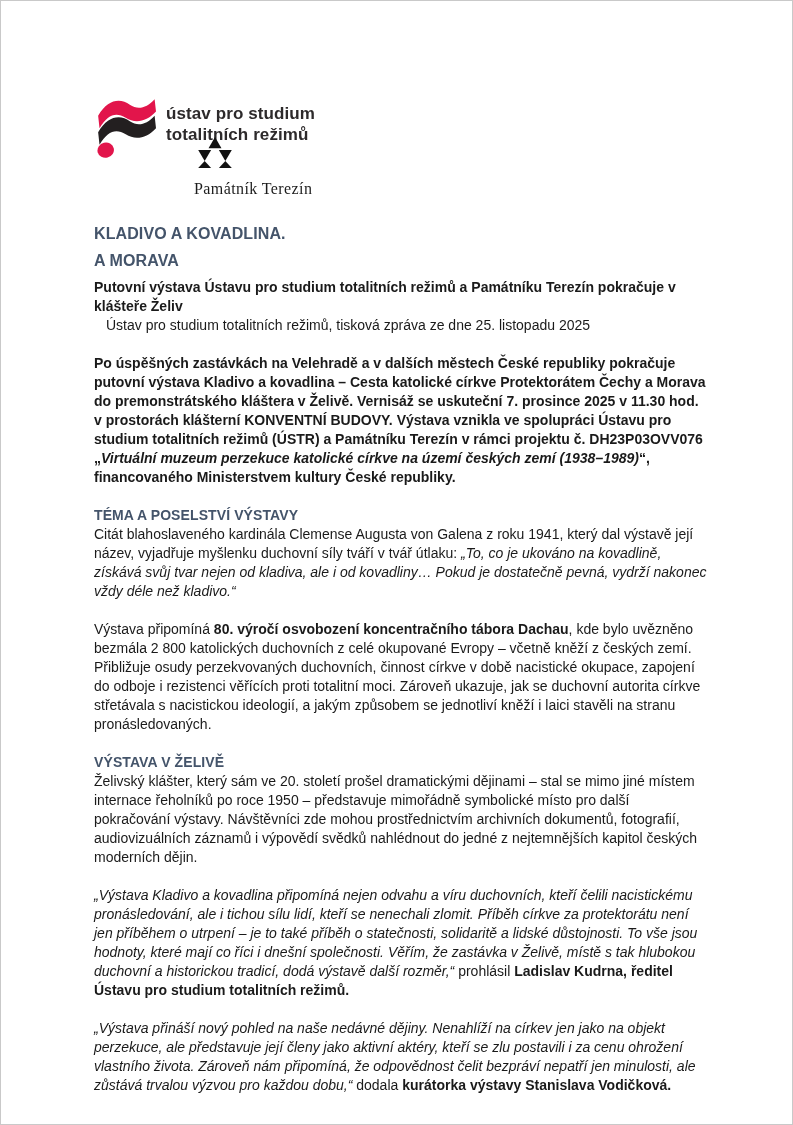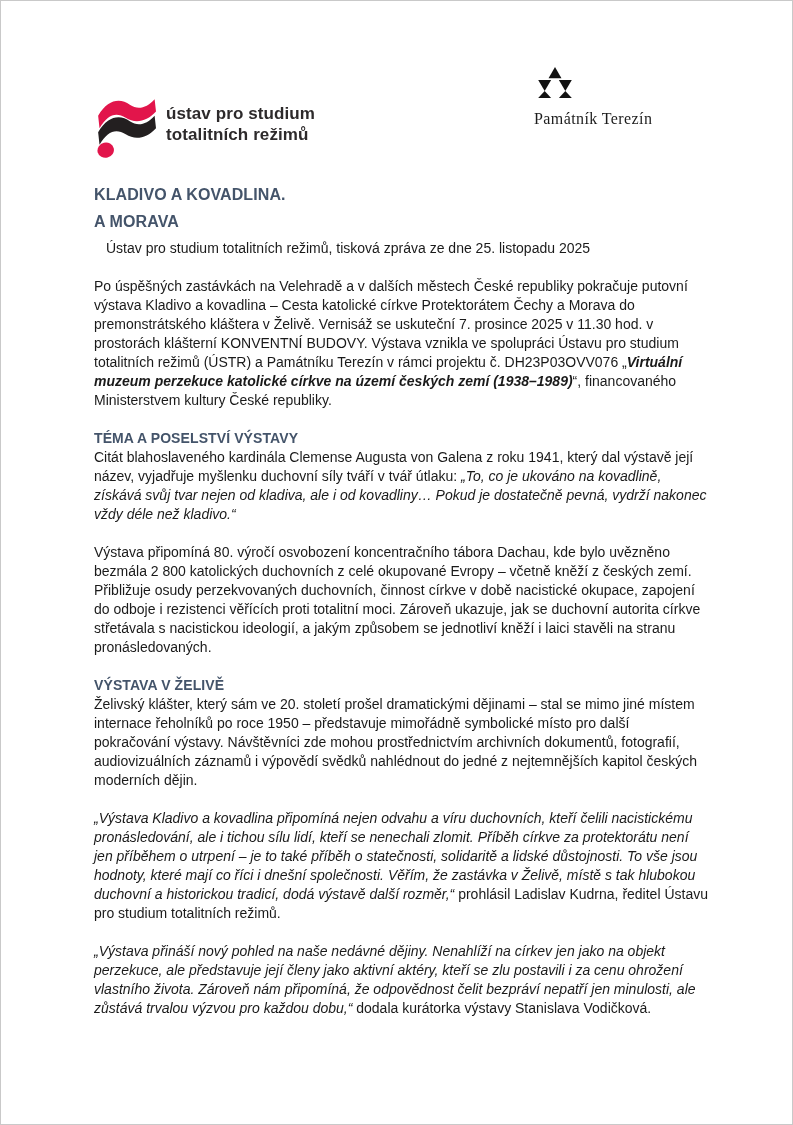--- a/index.html
+++ b/index.html
@@ -10,21 +10,21 @@
     height: 1125px;
     background: #ffffff;
     border: 1px solid #c9c9c9;
     font-family: "Liberation Sans", sans-serif;
     color: #1a1a1a;
     overflow: hidden;
   }
   .content { padding: 0 86px 0 93px; width: 793px; }
 
   
-  .header { display: flex; align-items: flex-start; padding: 88px 0 0 93px; }
+  .header { display: flex; align-items: flex-start; padding: 88px 0 0 93px; flex-direction: column; }
   .ustr-logo { display: flex; align-items: flex-start; width: 340px; }
   .ustr-mark { width: 62px; height: 70px; flex: 0 0 auto; }
   .ustr-text {
     margin: 14px 0 0 10px;
     font-size: 17px; font-weight: bold; line-height: 21px;
     color: #2d2a2b; letter-spacing: 0.1px;
   }
   .terezin-logo { margin-left: 100px; display: flex; flex-direction: column; }
   .terezin-mark { width: 38px; height: 31px; margin: -22px 0 0 2px; }
   .terezin-label {
@@ -41,21 +41,21 @@
   }
   .subtitle { font-size: 14px; font-weight: bold; line-height: 19px; margin: 4px 0 0 0; max-width: 614px; }
   .dateline { font-size: 14px; line-height: 19px; margin: 0 0 19px 12px; max-width: 614px; }
 
   
   p { font-size: 14px; line-height: 19px; margin: 0 0 19px 0; max-width: 614px; }
   h2 {
     font-size: 14px; line-height: 19px; margin: 0; padding: 0;
     color: #44546a; font-weight: bold; letter-spacing: 0.1px;
   }
-  .b  { font-weight: normal; }
+  .b  { font-weight: bold; }
   .i  { font-style: italic; }
   .bi { font-weight: bold; font-style: italic; }
 </style>
 </head>
 <body>
 
 <div class="page">
 
   <div class="header">
 
@@ -84,20 +84,21 @@
 
   </div>
 
   <div class="content">
 
     <div class="title">
       <div>KLADIVO A KOVADLINA.</div>
       <div>A MORAVA</div>
     </div>
 
+    <div class="subtitle">Putovní výstava Ústavu pro studium totalitních režimů a Památníku Terezín pokračuje v klášteře Želiv</div>
     <div class="dateline">Ústav pro studium totalitních režimů, tisková zpráva ze dne 25. listopadu 2025</div>
 
     <p><span class="b">Po úspěšných zastávkách na Velehradě a v dalších městech České republiky pokračuje putovní výstava Kladivo a kovadlina – Cesta katolické církve Protektorátem Čechy a Morava do premonstrátského kláštera v Želivě. Vernisáž se uskuteční 7. prosince 2025 v 11.30 hod. v prostorách klášterní KONVENTNÍ BUDOVY. Výstava vznikla ve spolupráci Ústavu pro studium totalitních režimů (ÚSTR) a Památníku Terezín v rámci projektu č. DH23P03OVV076 „</span><span class="bi">Virtuální muzeum perzekuce katolické církve na území českých zemí (1938–1989)</span><span class="b">“, financovaného Ministerstvem kultury České republiky.</span></p>
 
     <h2>TÉMA A POSELSTVÍ VÝSTAVY</h2>
     <p><span>Citát blahoslaveného kardinála Clemense Augusta von Galena z roku 1941, který dal výstavě její název, vyjadřuje myšlenku duchovní síly tváří v tvář útlaku: </span><span class="i">„To, co je ukováno na kovadlině, získává svůj tvar nejen od kladiva, ale i od kovadliny… Pokud je dostatečně pevná, vydrží nakonec vždy déle než kladivo.“</span></p>
 
     <p><span>Výstava připomíná </span><span class="b">80. výročí osvobození koncentračního tábora Dachau</span><span>, kde bylo uvězněno bezmála 2 800 katolických duchovních z celé okupované Evropy – včetně kněží z českých zemí. Přibližuje osudy perzekvovaných duchovních, činnost církve v době nacistické okupace, zapojení do odboje i rezistenci věřících proti totalitní moci. Zároveň ukazuje, jak se duchovní autorita církve střetávala s nacistickou ideologií, a jakým způsobem se jednotliví kněží i laici stavěli na stranu pronásledovaných.</span></p>
 
     <h2>VÝSTAVA V ŽELIVĚ</h2>

